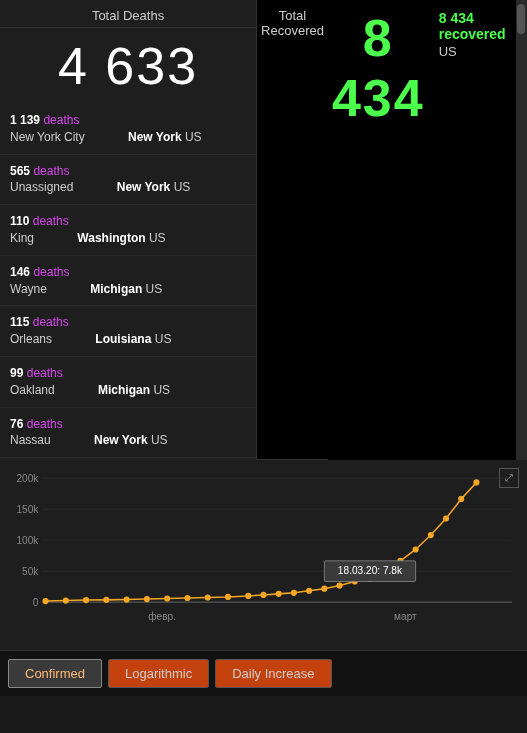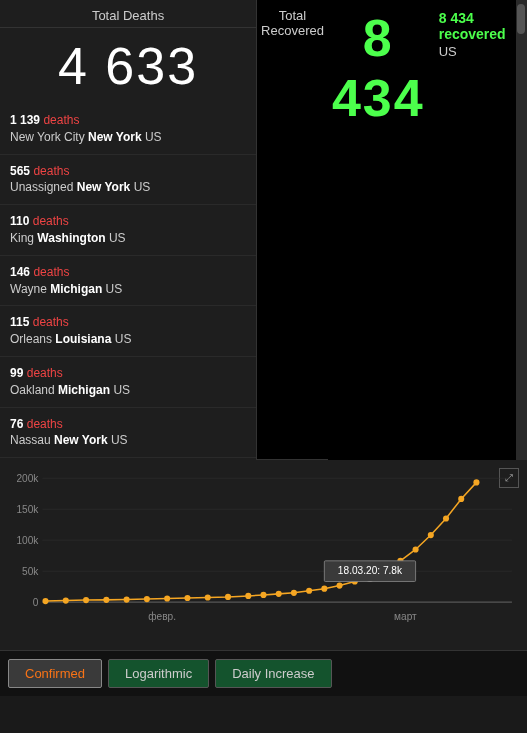--- a/index.html
+++ b/index.html
@@ -77,29 +77,30 @@
       font-size: 12px;
       line-height: 1.4;
     }
 
     .death-count {
       color: #ffffff;
       font-weight: bold;
     }
 
     .death-label {
-      color: #ef4444;
+      color: #d946ef;
     }
 
     .death-location {
       color: #cccccc;
     }
 
     .death-location strong {
       color: #ffffff;
+      margin-left: 40px;
     }
 
     .recovered-info {
       padding: 10px;
     }
 
     .recovered-count-text {
       color: #4cff4c;
       font-size: 14px;
       font-weight: bold;
@@ -148,30 +149,30 @@
       display: flex;
       background: #111;
       border-top: 1px solid #333;
       padding: 8px 8px;
       gap: 6px;
     }
 
     .tab-btn {
       padding: 6px 16px;
       border: 1px solid #555;
-      background: #14532d;
+      background: #c2410c;
       color: #cccccc;
       font-size: 13px;
       cursor: pointer;
       border-radius: 2px;
     }
 
     .tab-btn.active {
       background: #3a3a3a;
-      color: #f97316;
+      color: #fdba74;
       border-color: #888;
     }
 
     .scrollbar-area {
       width: 12px;
       background: #2a2a2a;
       display: flex;
       flex-direction: column;
       align-items: center;
       padding-top: 4px;

